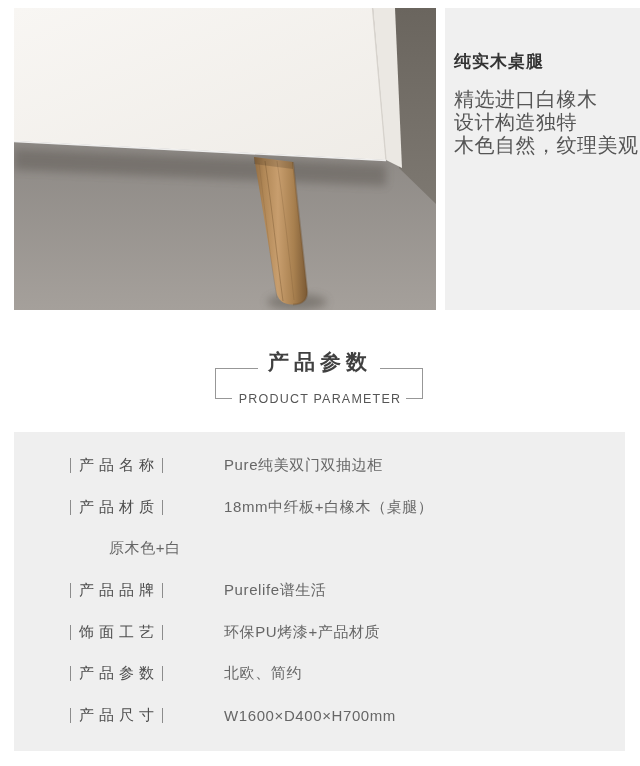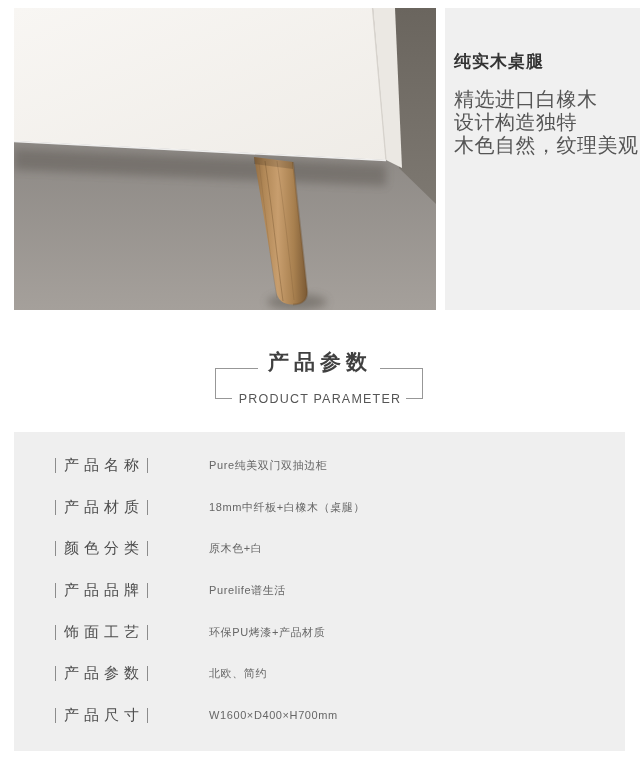--- a/index.html
+++ b/index.html
@@ -20,26 +20,26 @@
   .param-title{font-size:21px;font-weight:bold;color:#404040;letter-spacing:5px;line-height:26px;}
   .param-subtitle{font-size:12.5px;color:#555555;letter-spacing:1.2px;margin-top:17px;}
   .bracket{position:absolute;top:19px;width:42px;height:30px;}
   .bracket-left{left:215px;border-left:1px solid #979797;border-top:1px solid #979797;}
   .bracket-right{left:380px;border-right:1px solid #979797;border-top:1px solid #979797;}
   .bracket-stub{position:absolute;bottom:0;width:16px;height:1px;background:#979797;}
   .bracket-left .bracket-stub{left:0;}
   .bracket-right .bracket-stub{right:0;}
 
   
-  .spec-panel{position:absolute;left:14px;top:432px;width:611px;height:319px;background:#efefef;box-sizing:border-box;padding:13px 0 0 41px;}
+  .spec-panel{position:absolute;left:14px;top:432px;width:611px;height:319px;background:#efefef;box-sizing:border-box;padding:13px 0 0 56px;}
   .spec-row{height:41.6px;display:flex;align-items:center;}
   .spec-label{display:flex;align-items:center;width:115px;}
   .vbar{display:inline-block;width:1px;height:15px;background:#8c8c8c;flex:0 0 1px;}
   .spec-label-text{font-size:15px;color:#4d4d4d;letter-spacing:5px;margin:0 3px 0 8px;white-space:nowrap;}
-  .spec-value{font-size:11px;color:#666666;letter-spacing:0.6px;margin-left:39px;white-space:nowrap;}
+  .spec-value{font-size:15px;color:#666666;letter-spacing:0.6px;margin-left:39px;white-space:nowrap;}
 </style>
 </head>
 <body>
 
 <div class="page">
 
   <div class="photo">
     <svg width="422" height="302" viewBox="0 0 422 302">
       <defs>
         <linearGradient id="floorG" x1="0" y1="0" x2="0" y2="1">
@@ -116,25 +116,20 @@
     </div>
     <div class="spec-row">
       <span class="spec-label">
           <span class="vbar"></span>
           <span class="spec-label-text">产品材质</span>
           <span class="vbar"></span>
         </span>
       <span class="spec-value">18mm中纤板+白橡木（桌腿）</span>
     </div>
     <div class="spec-row">
-      <span class="spec-label">
-          <span class="vbar"></span>
-          <span class="spec-label-text">颜色分类</span>
-          <span class="vbar"></span>
-        </span>
       <span class="spec-value">原木色+白</span>
     </div>
     <div class="spec-row">
       <span class="spec-label">
           <span class="vbar"></span>
           <span class="spec-label-text">产品品牌</span>
           <span class="vbar"></span>
         </span>
       <span class="spec-value">Purelife谱生活</span>
     </div>

